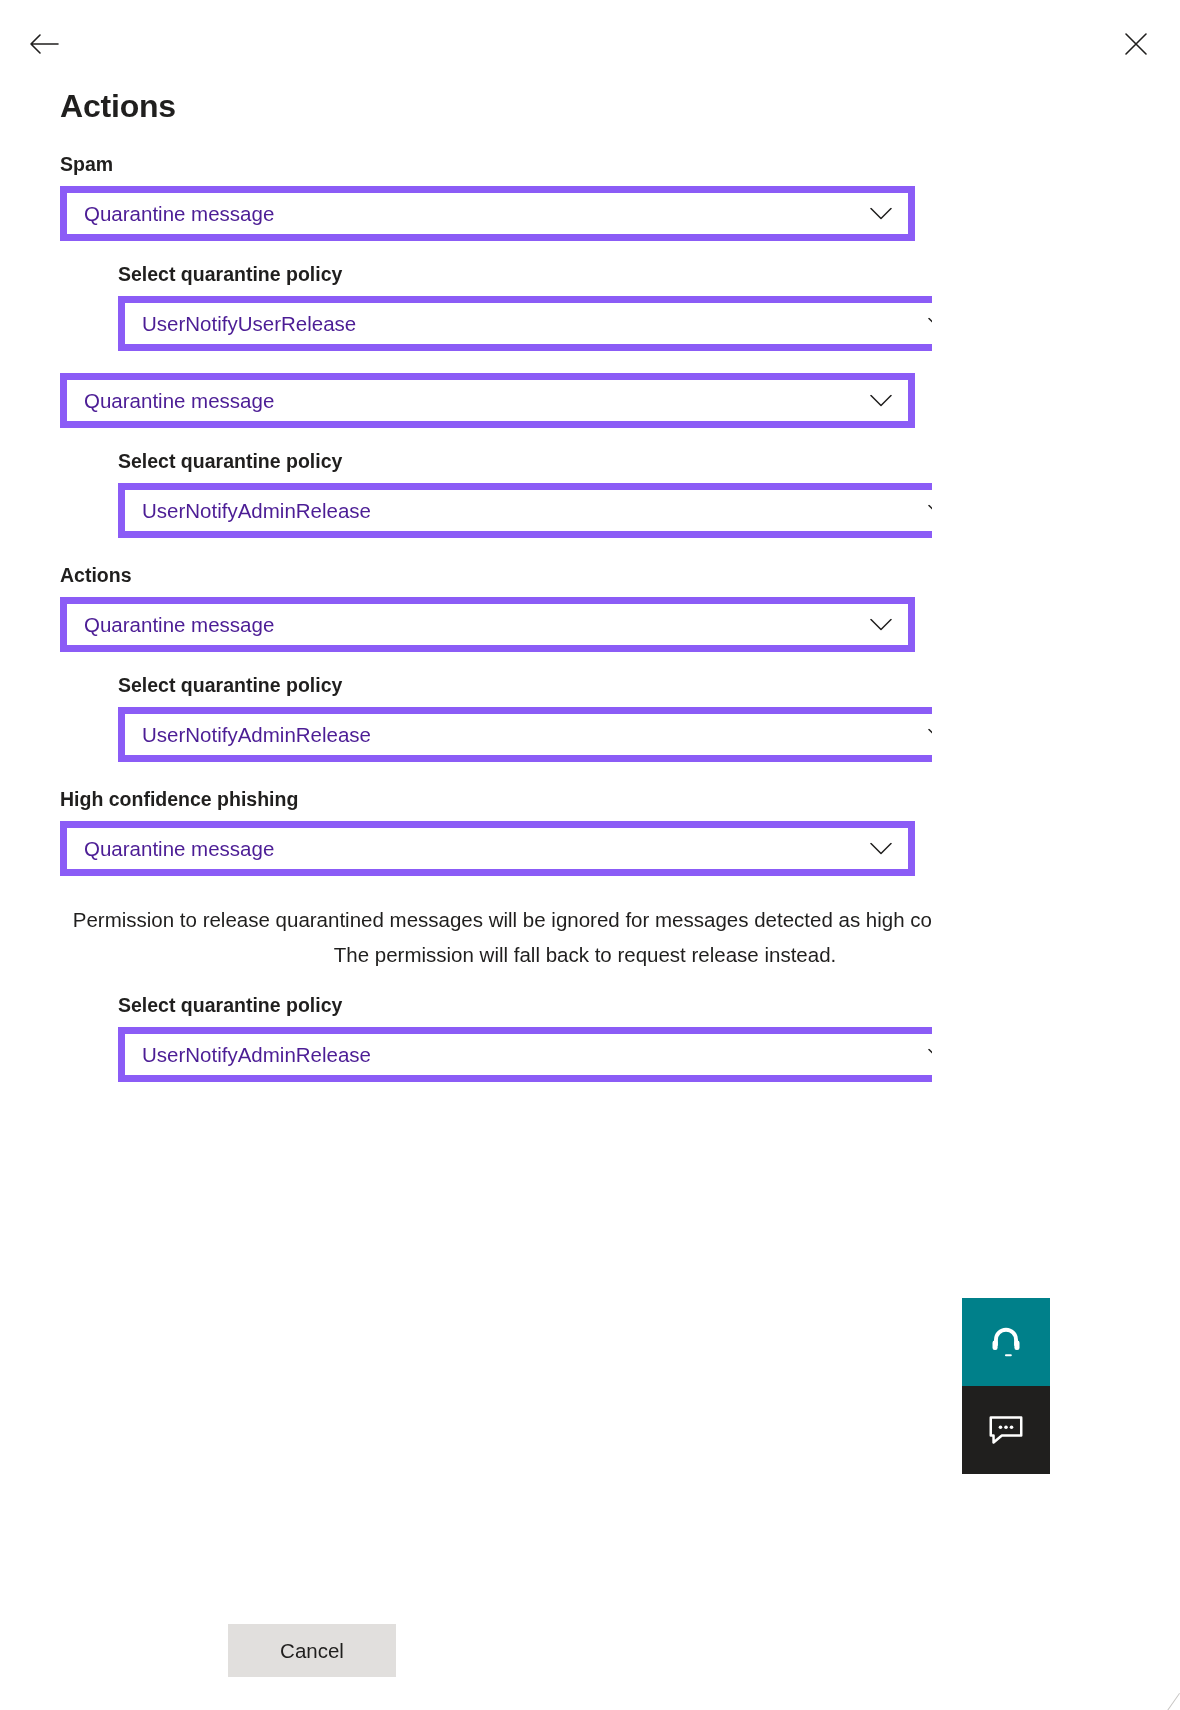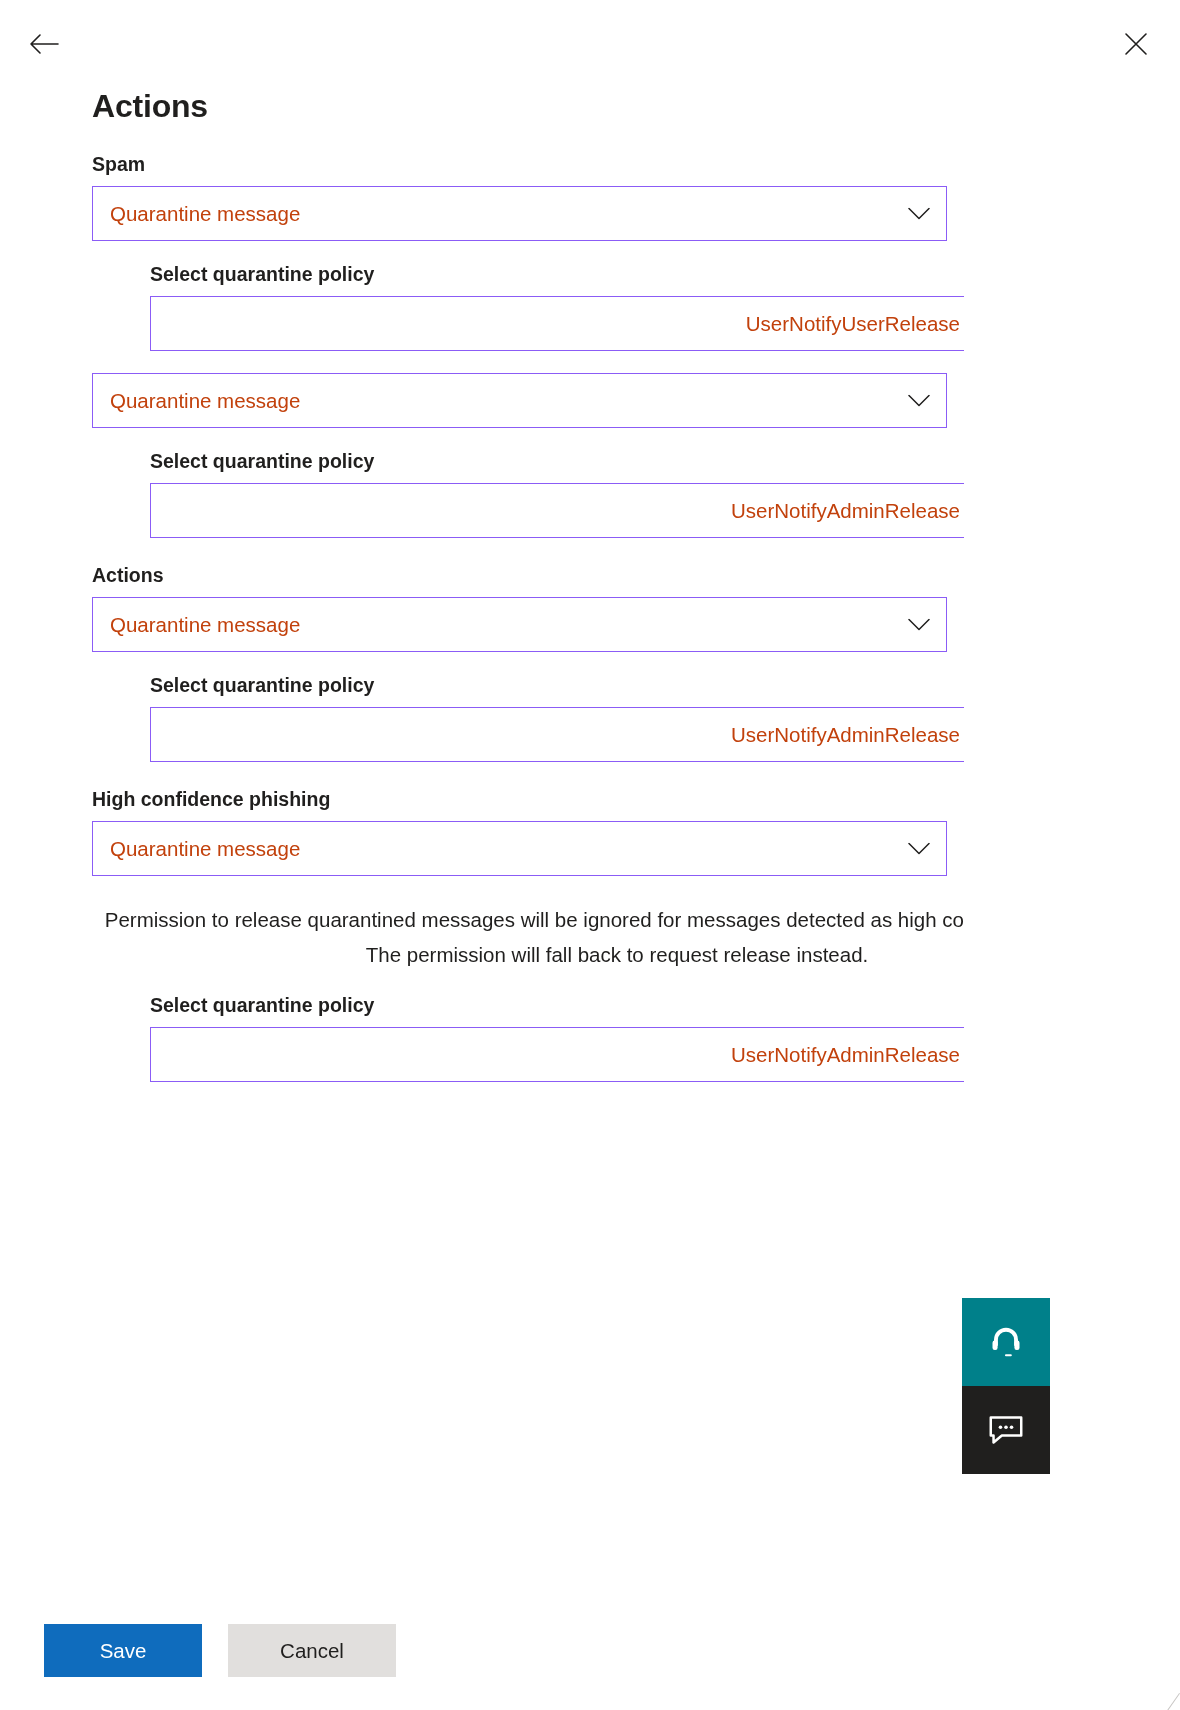--- a/index.html
+++ b/index.html
@@ -69,21 +69,20 @@
   }
 
   
   .content {
     position: absolute;
     left: 0;
     top: 88px;
     width: 932px;
     height: 1520px;
     overflow: hidden;
-    padding-left: 32px;
   }
   .inner {
     position: relative;
     padding: 0 60px 0 60px;
   }
 
   .page-title {
     font-size: 32px;
     font-weight: bold;
     letter-spacing: -0.2px;
@@ -108,32 +107,32 @@
     font-weight: bold;
     color: #201f1e;
     margin: 0 0 9px 0;
     line-height: 26px;
   }
 
   .dropdown {
     position: relative;
     box-sizing: border-box;
     height: 55px;
-    border: 1px solid #8b5cf6;
+    border: 7px solid #8b5cf6;
     background: #ffffff;
     display: flex;
     align-items: center;
     padding: 0 44px 0 17px;
     font-size: 20.5px;
-    color: #c2410c;
+    color: #4c1d95;
     cursor: pointer;
     user-select: none;
   }
   .dropdown.primary { width: 855px; }
-  .dropdown.sub { width: 855px; justify-content: flex-end; }
+  .dropdown.sub { width: 855px; }
   .dropdown .chev {
     position: absolute;
     right: 16px;
     top: 50%;
     transform: translateY(-50%);
     width: 22px;
     height: 13px;
   }
   .chev-stroke {
     stroke: #201f1e;
@@ -367,21 +366,20 @@
       <svg width="36" height="32" viewBox="0 0 26 22">
         <path d="M2 2h22v13H10l-6 5v-5H2z" fill="none" stroke="#ffffff" stroke-width="1.8" stroke-linejoin="round"></path>
         <circle cx="9" cy="9" r="1.3" fill="#ffffff"></circle>
         <circle cx="13" cy="9" r="1.3" fill="#ffffff"></circle>
         <circle cx="17" cy="9" r="1.3" fill="#ffffff"></circle>
       </svg>
     </div>
   </div>
 
   <div class="footer">
-    <button class="btn btn-save">Save</button>
     <button class="btn btn-cancel">Cancel</button>
   </div>
 
   <div class="scroll-track">
     <div class="scroll-thumb"></div>
   </div>
   <div class="corner-mark"></div>
 
 </div>
 

